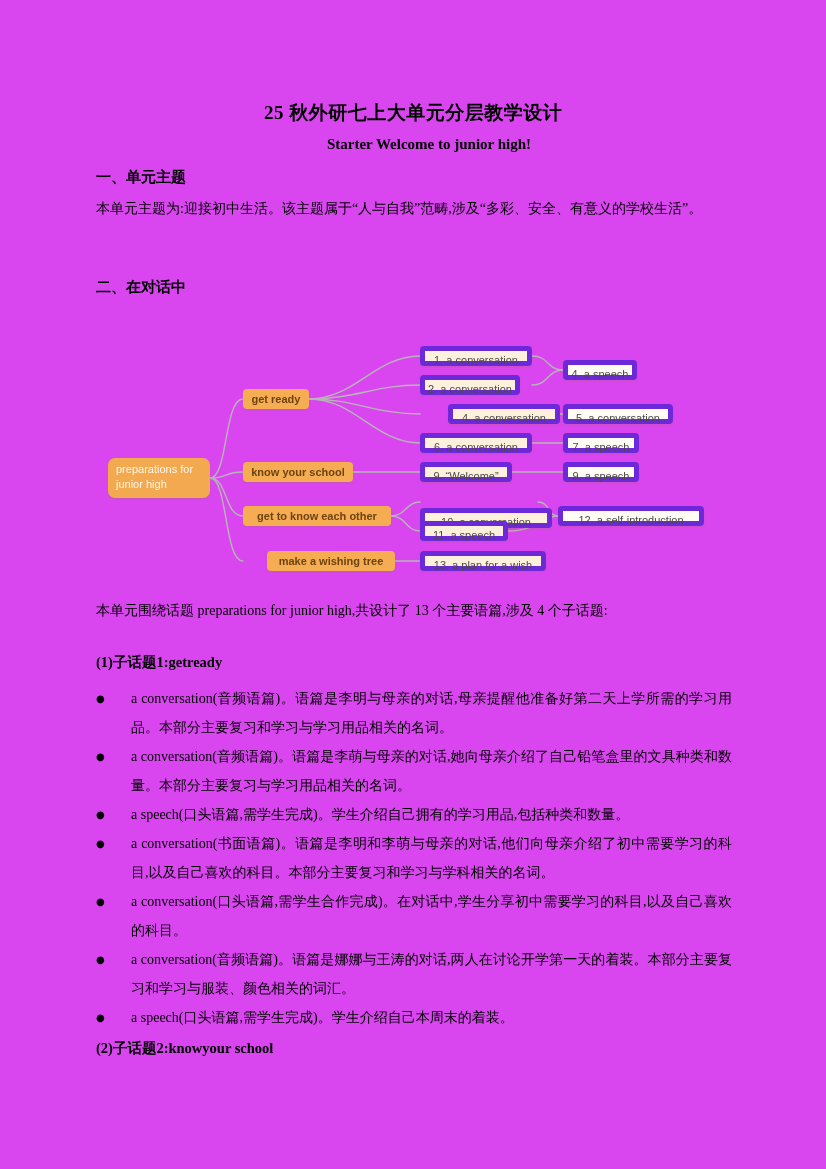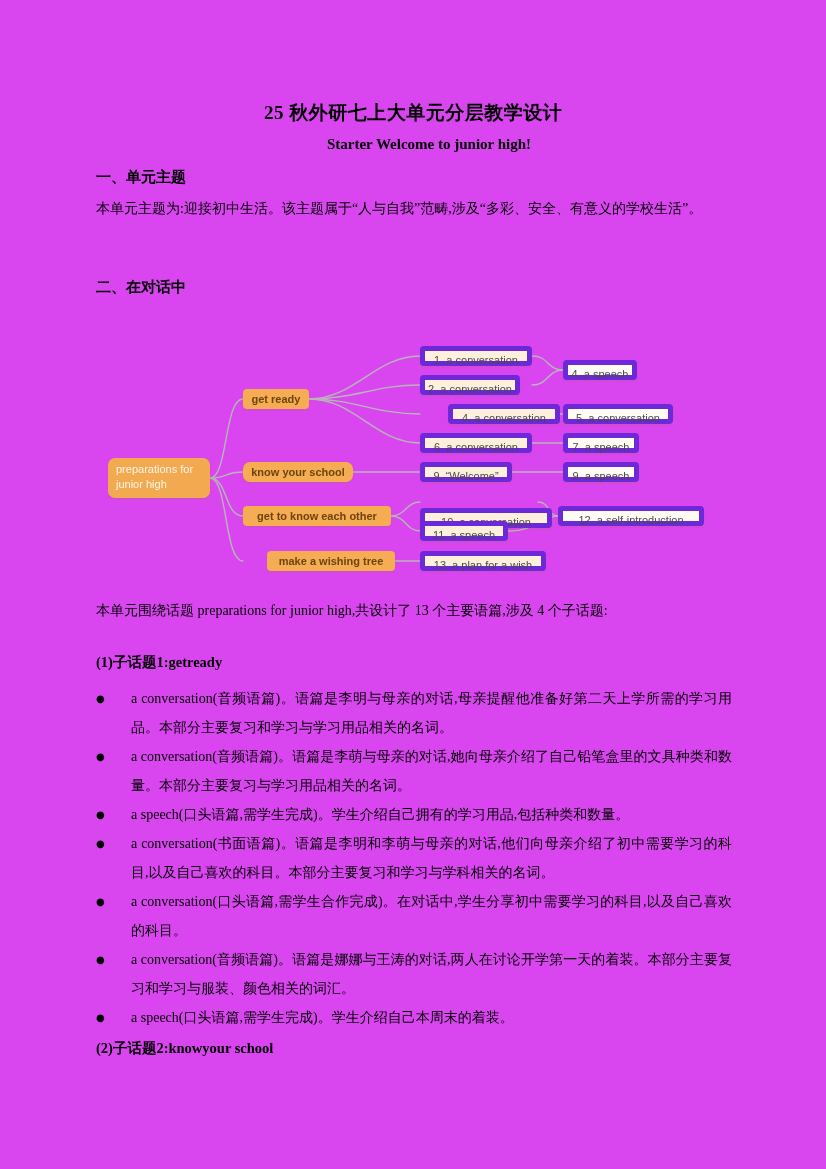--- a/index.html
+++ b/index.html
@@ -57,21 +57,21 @@
   .mm-root{
     left:108px;top:118px;width:102px;height:40px;
     background:#F3A950;color:#FDF6EA;border-radius:7px;
     padding:4px 8px;text-align:left;white-space:normal;line-height:15px;
   }
   .mm-branch{
     height:20px;line-height:20px;border-radius:4px;
     background:#F5AC52;color:#6D4410;font-weight:bold;text-align:center;
   }
   #mm-b1{left:243px;top:49px;width:66px;}
-  #mm-b2{left:243px;top:122px;width:110px;border-radius:7px;}
+  #mm-b2{left:243px;top:122px;width:110px;}
   #mm-b3{left:243px;top:166px;width:148px;}
   #mm-b4{left:243px;top:211px;width:128px;margin-left:24px;}
   .mm-leaf{
     height:20px;line-height:18px;border-radius:4px;
     border:5px solid #6d28d9;background:#FDF1DD;color:#4a4a4a;
   }
   .mm-leaf.lvl2{background:#FFFCF5;}
   #mm-n1{left:420px;top:6px;width:112px;}
   #mm-n2{left:420px;top:35px;width:100px;text-align:center;}
   #mm-n3{left:563px;top:20px;width:74px;}

